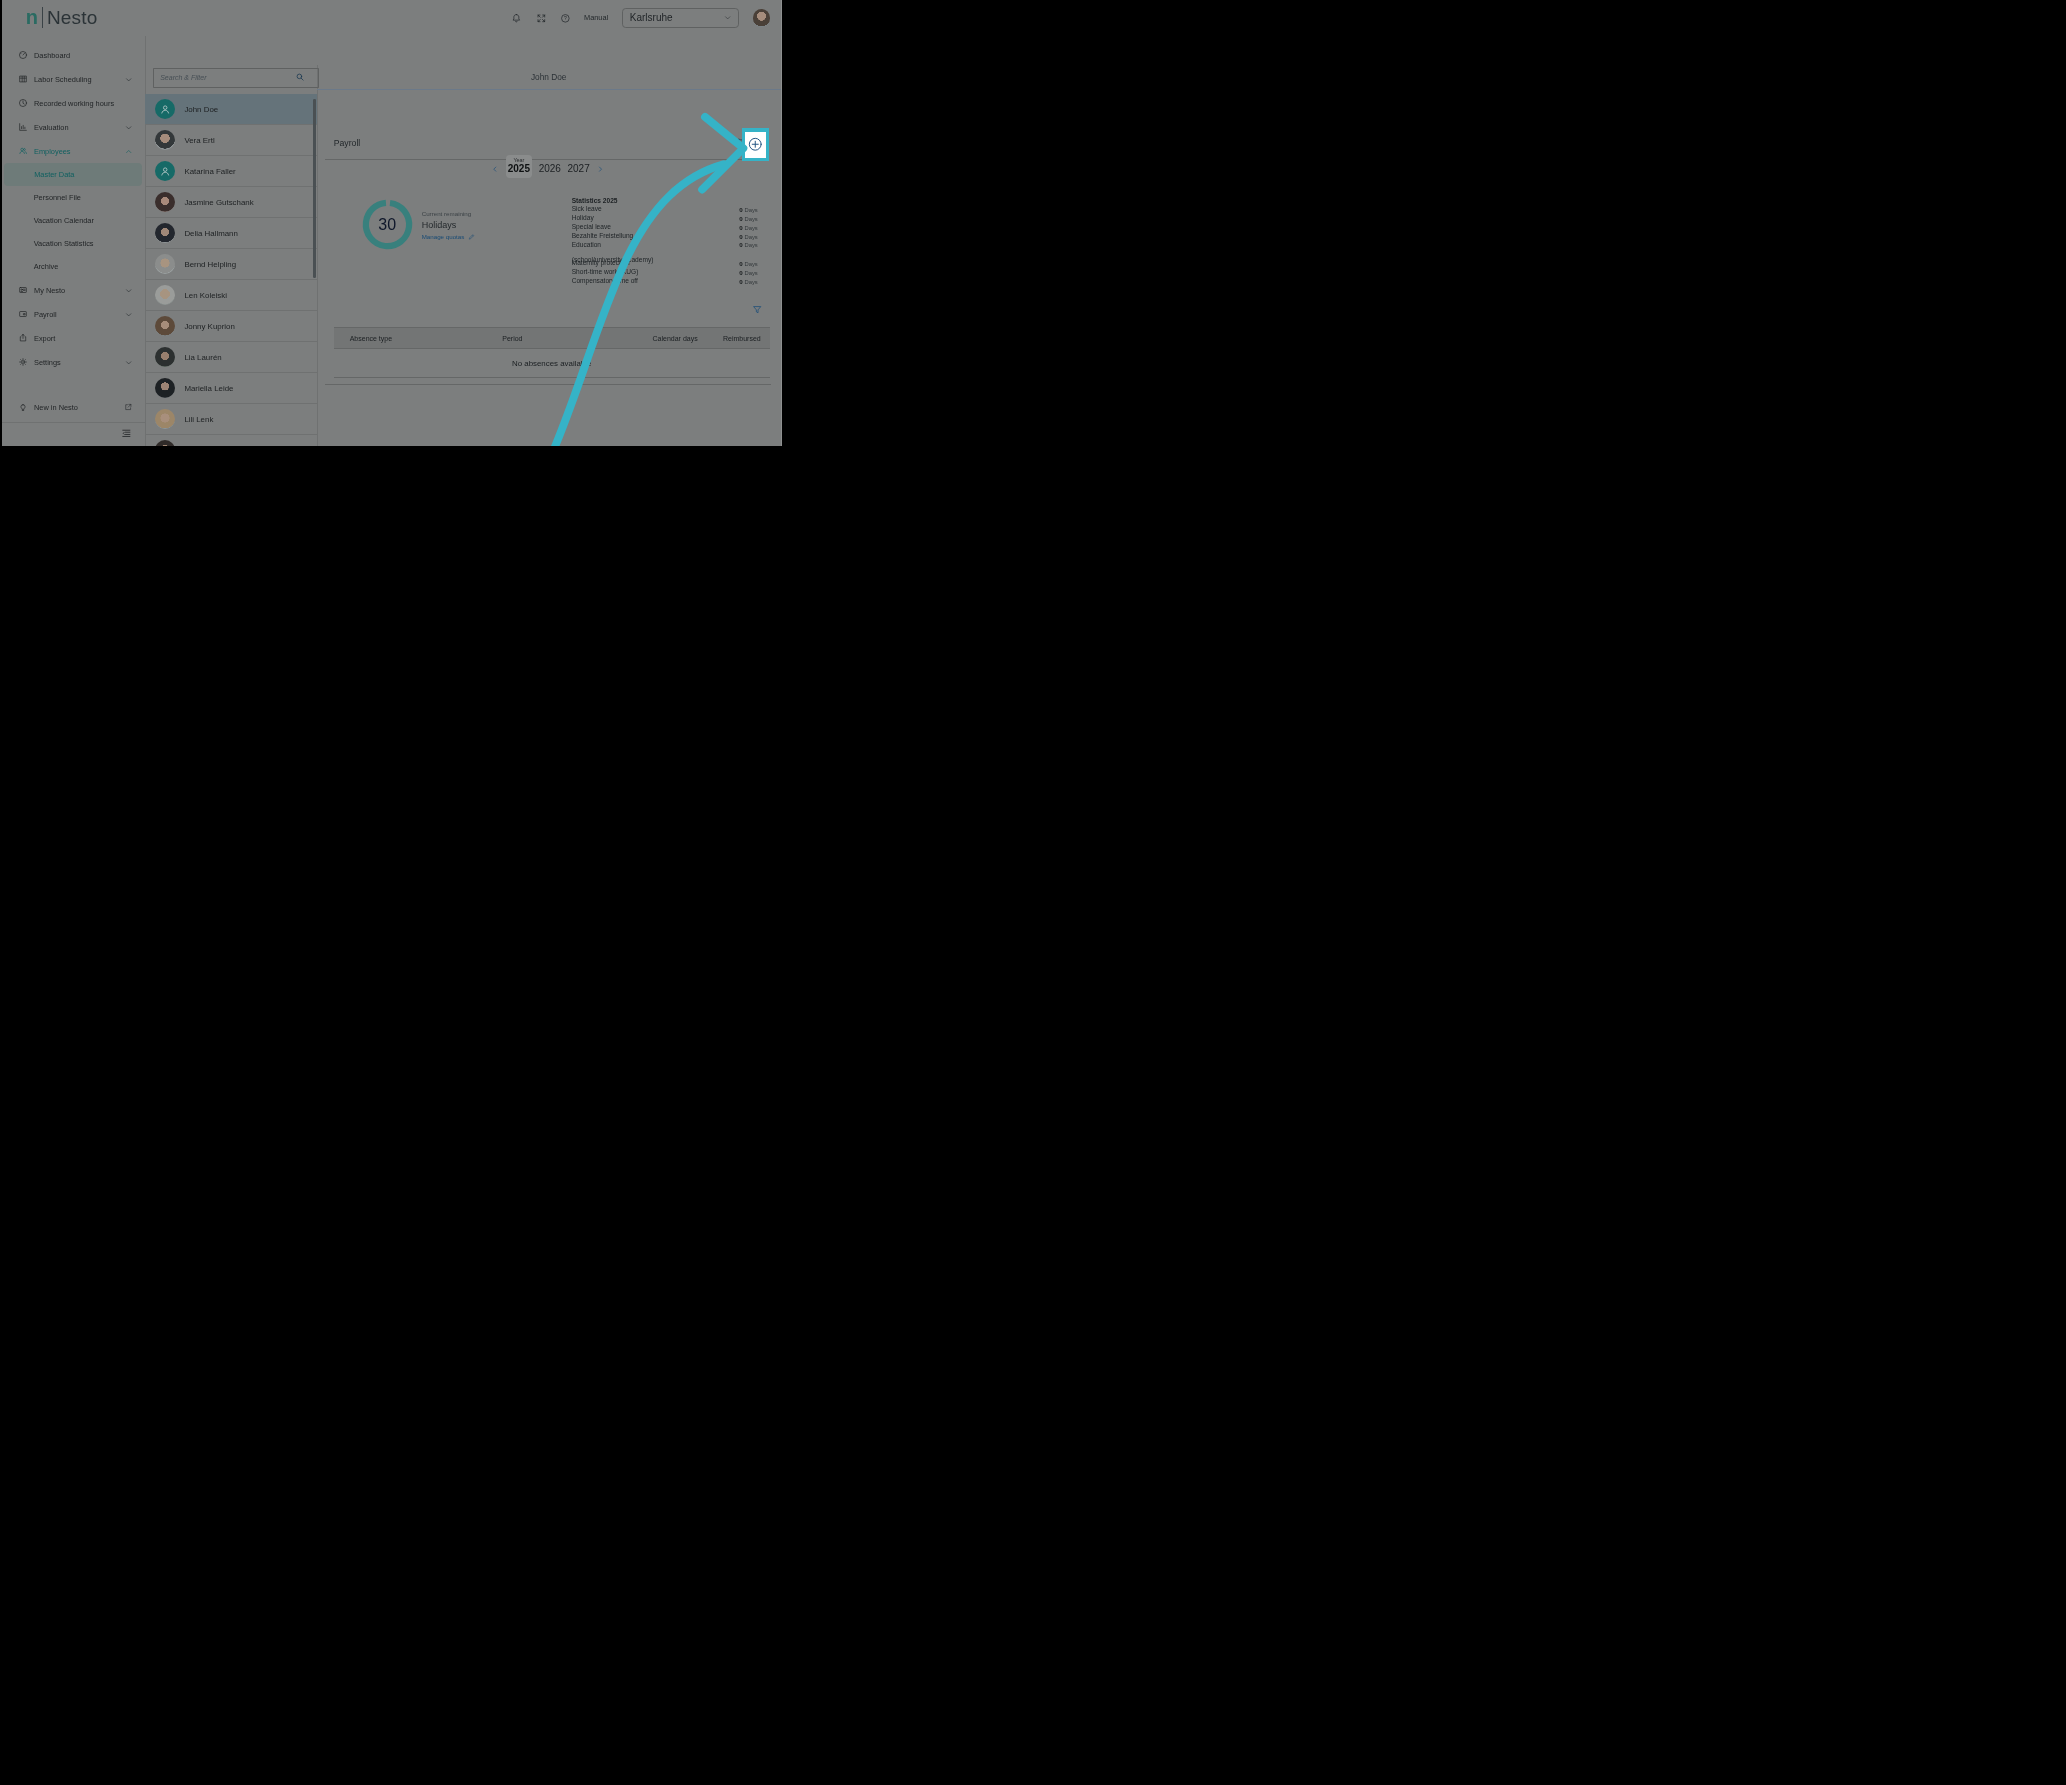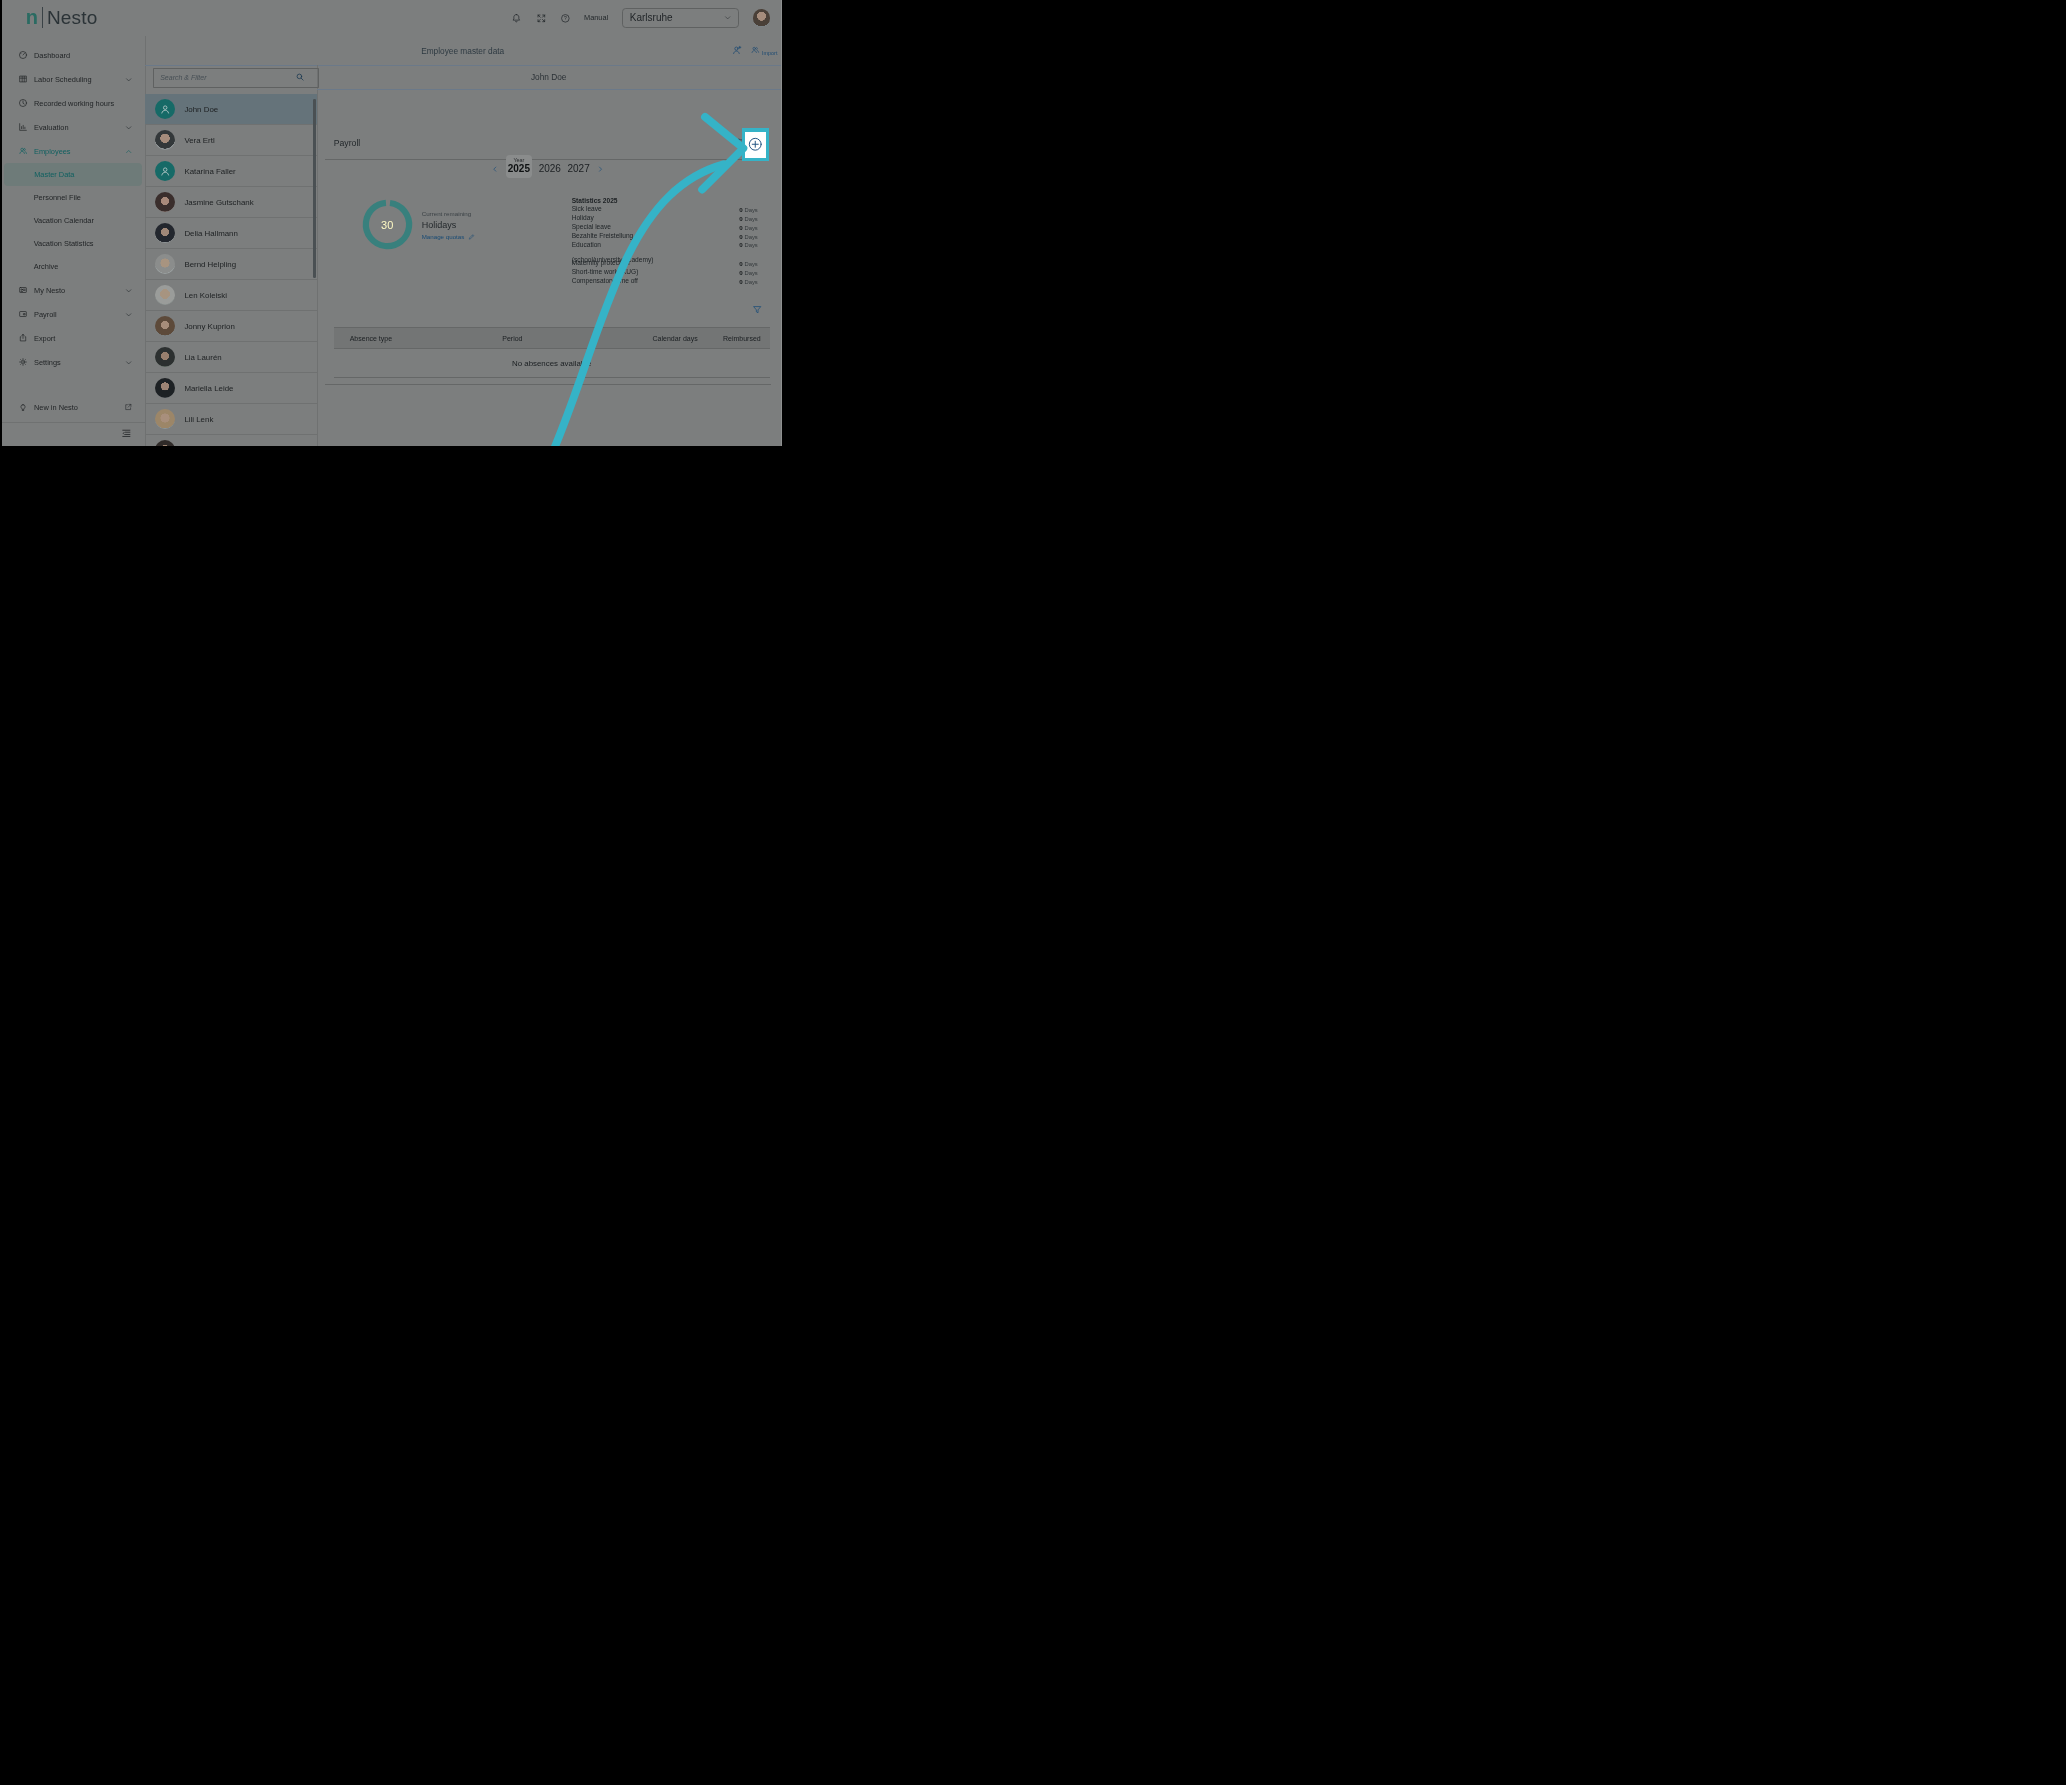--- a/index.html
+++ b/index.html
@@ -74,21 +74,21 @@
   .yearsel{position:absolute;left:0;top:33px;width:462px;display:flex;justify-content:center;}
   .ys-inner{display:flex;align-items:flex-start;gap:6.6px;}
   .ys-chev{color:#1d4e79;margin-top:10px;display:flex;cursor:pointer;}
   .ys-pill{width:26.4px;height:23px;background:#8a8c8c;border-radius:3.7px;text-align:center;cursor:pointer;}
   .ys-pill .yl{font-size:5.4px;color:#26292b;margin-top:1.7px;}
   .ys-pill .yv{font-size:10px;font-weight:700;color:#0e1112;margin-top:0px;}
   .ys-year{font-size:10px;color:#1c2023;margin-top:8.3px;cursor:pointer;}
   
   .donut{position:absolute;left:43px;top:75px;}
   .donut-num{position:absolute;left:43px;top:75px;width:55px;height:55px;display:flex;align-items:center;
-             justify-content:center;font-size:11px;color:#fef9c3;}
+             justify-content:center;font-size:16px;color:#0f172a;}
   .sumtext{position:absolute;left:105px;top:88px;}
   .sum-cap{font-size:6.2px;color:#3c4246;}
   .sum-main{font-size:9px;color:#24292c;margin-top:2.5px;}
   .sum-link{display:flex;align-items:center;gap:4.1px;margin-top:3.3px;color:#174a74;font-size:6.2px;cursor:pointer;}
   
   .stats{position:absolute;left:255px;top:74px;width:186px;}
   .strow{height:9px;display:flex;justify-content:space-between;align-items:center;font-size:6.6px;color:#202528;}
   .strow .stl{line-height:8.3px;}
   .strow.two{height:18px;align-items:flex-start;}
   .strow.two .stl{display:block;}
@@ -286,40 +286,20 @@
       <div class="divider"></div>
       <span class="collapse">
         <svg class="ic" width="10.7" height="10.7" viewBox="0 0 24 24" fill="none" stroke="currentColor" stroke-width="1.8" stroke-linecap="round">
           <path d="M4 5h16M10 9.5h10M10 14.5h10M4 19h16M7.5 9.5 5 12l2.5 2.5"></path>
         </svg>
       </span>
     </div>
   </div>
 
   <div class="content">
-    <div class="title-row">
-      <div class="page-title">Employee master data</div>
-      <div class="title-actions">
-        <span>
-          <svg class="ic" width="12.4" height="12.4" viewBox="0 0 24 24" fill="none" stroke="currentColor" stroke-width="1.5" stroke-linecap="round">
-            <circle cx="10.5" cy="9" r="3.1"></circle>
-              <path d="M5 18.5c.8-3.2 2.9-4.8 5.5-4.8s4.7 1.6 5.5 4.8"></path>
-            <path d="M17 4.5v4M15 6.5h4"></path>
-          </svg>
-        </span>
-        <span class="import-group">
-          <svg class="ic" width="10.7" height="10.7" viewBox="0 0 24 24" fill="none" stroke="currentColor" stroke-width="1.5" stroke-linecap="round">
-            <circle cx="9.5" cy="8" r="2.8"></circle>
-              <path d="M4.5 17c.7-2.9 2.6-4.3 5-4.3s4.3 1.4 5 4.3"></path>
-            <path d="M14.8 5.4a2.8 2.8 0 0 1 0 5.2M16.7 12.3c1.3.6 2.1 2 2.6 4.1"></path>
-          </svg>
-          <span>Import</span>
-        </span>
-      </div>
-    </div>
 
     <div class="listpanel">
       <input class="search" placeholder="Search &amp; Filter" style="">
       <span class="search-ic">
         <svg class="ic" width="10" height="10" viewBox="0 0 24 24" fill="none" stroke="currentColor" stroke-width="1.8" stroke-linecap="round">
           <circle cx="10.5" cy="10.5" r="5.5"></circle>
             <path d="m15 15 4.5 4.5"></path>
         </svg>
       </span>
       <div class="rows">

